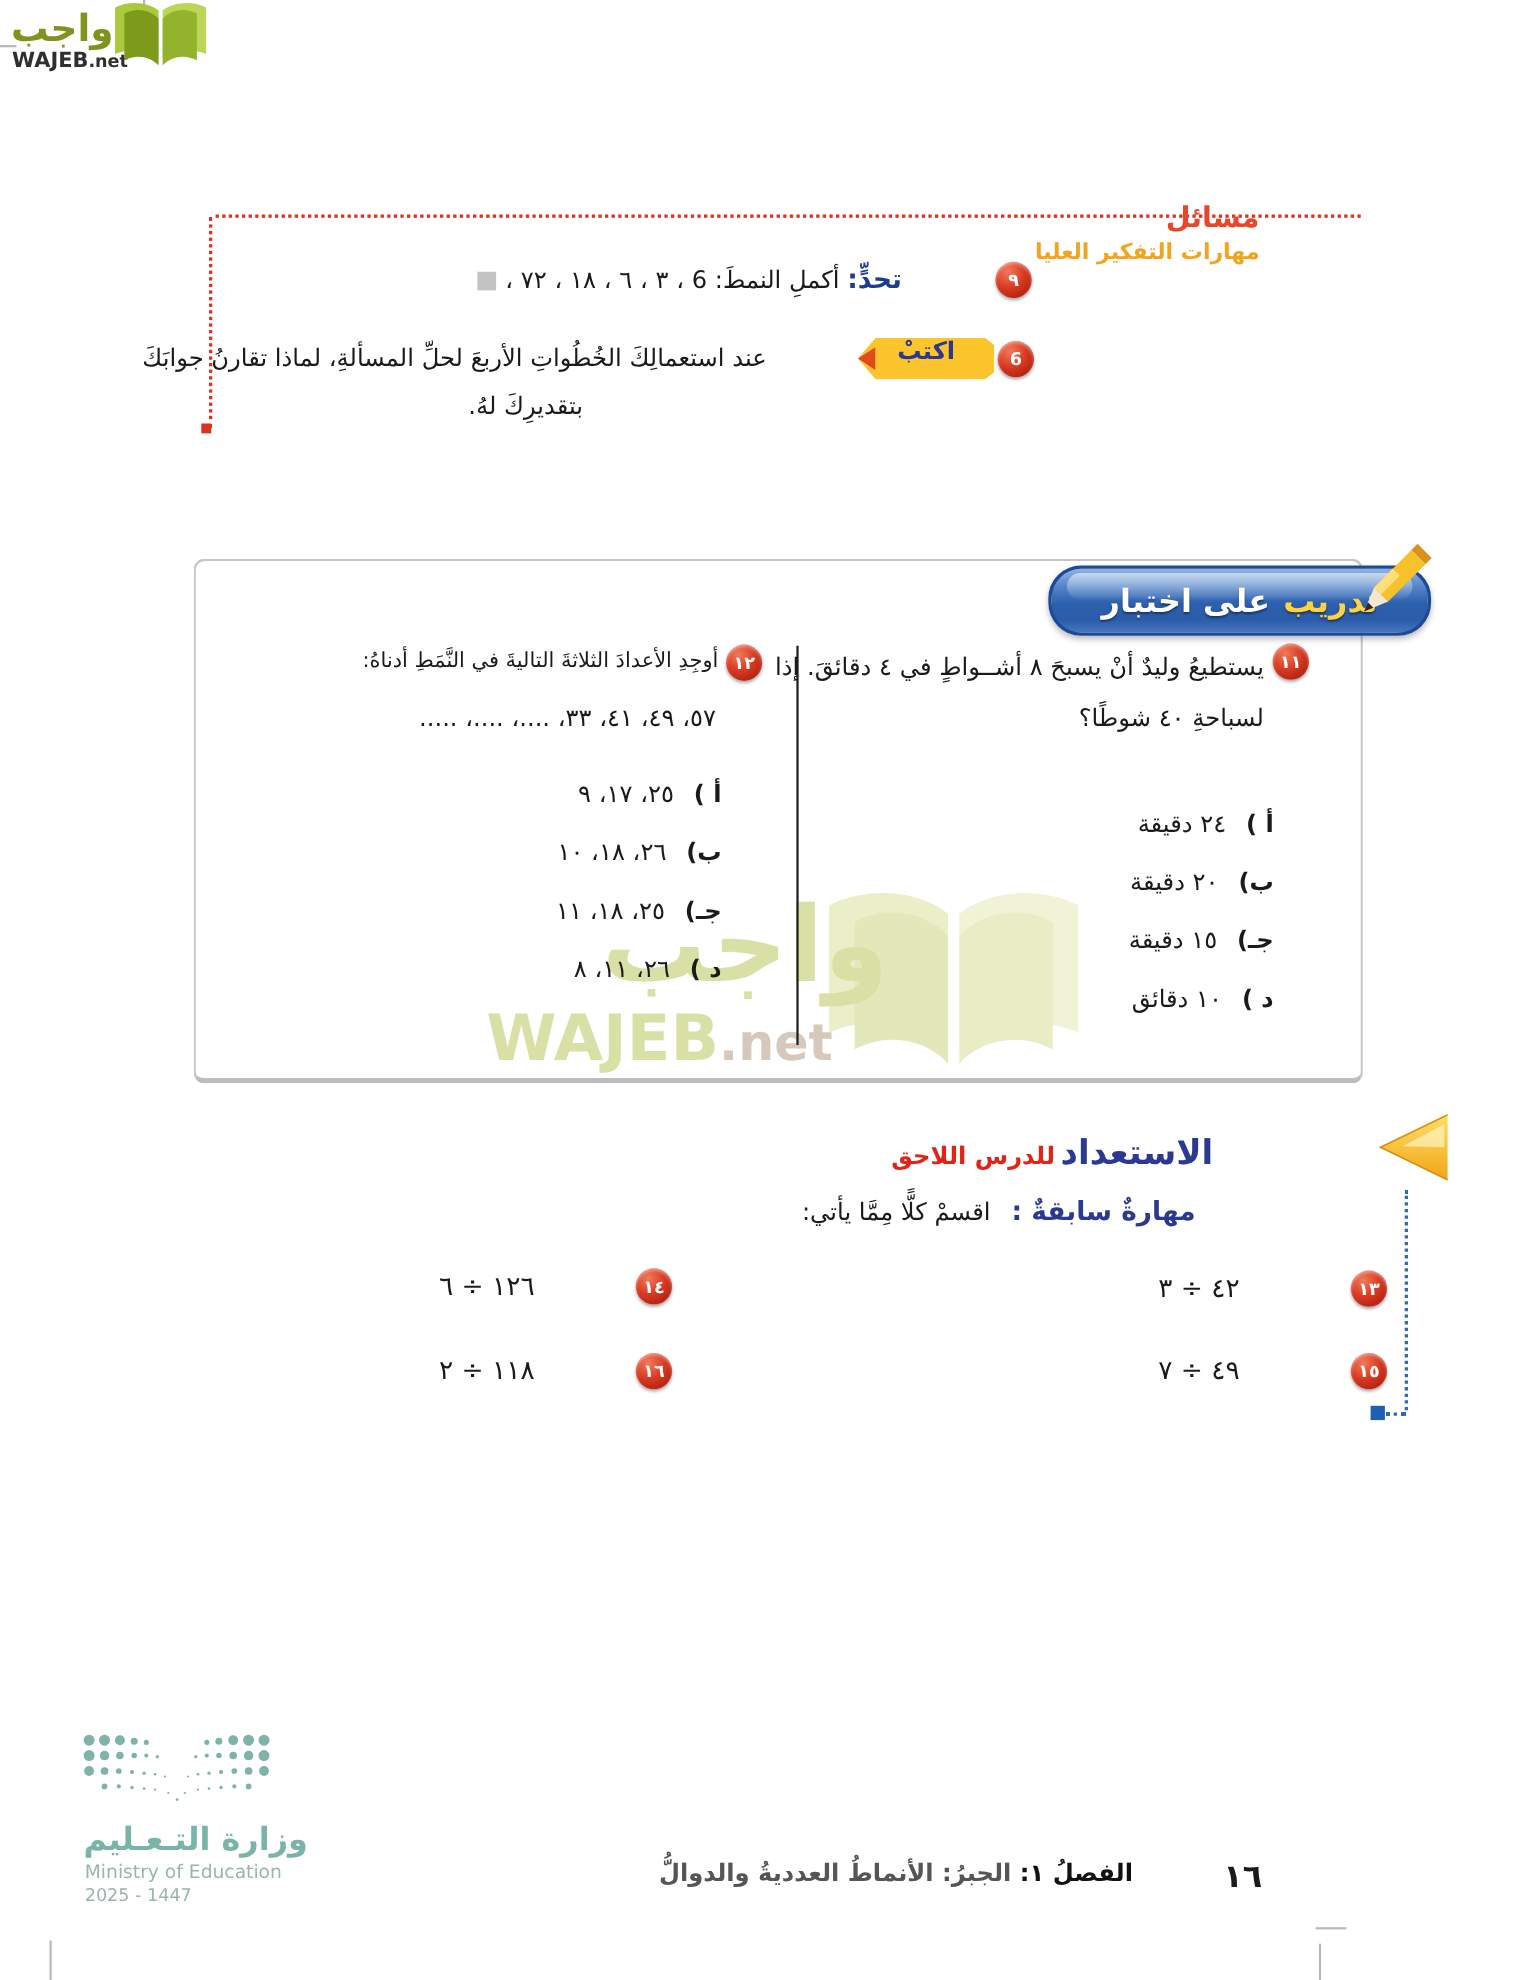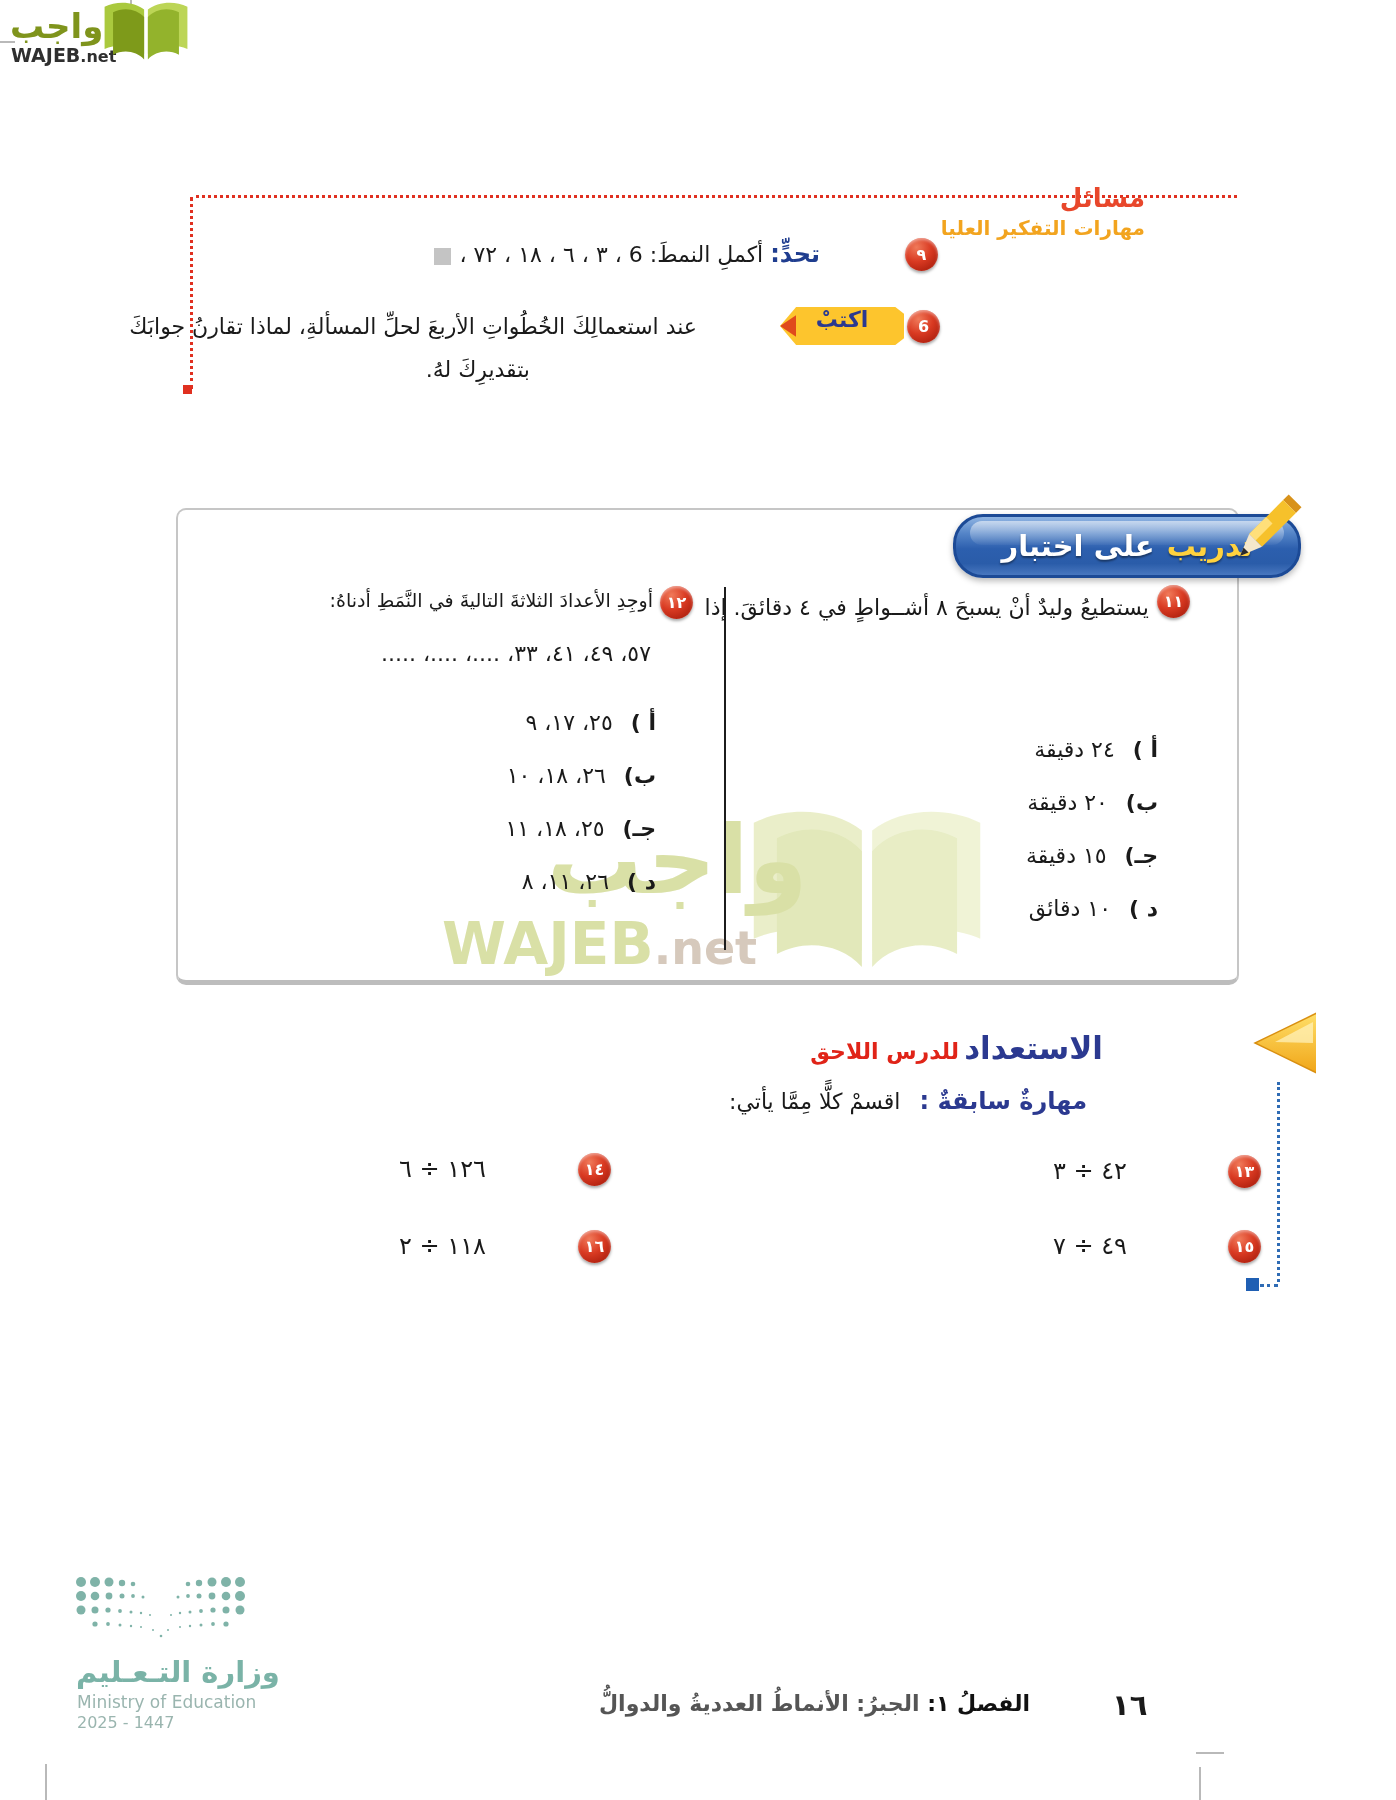--- a/index.html
+++ b/index.html
@@ -107,20 +107,21 @@
     <div class="abs wm" style="left:369px;top:295px;font-size:95px;">واجب</div>
     <div class="abs" style="left:264px;top:400px;font-size:58px;font-weight:bold;"><span class="wm">WAJEB</span><span style="color:#d6c9bc;font-size:46px;">.net</span></div>
 
     <div class="abs divider" style="left:546px;top:77px;height:363px;"></div>
 
     <div class="abs qbadge" style="left:979px;top:75px;">
         <span>١١</span>
       </div>
     <div class="abs rtl" style="right:88px;top:75px;font-size:22px;line-height:46px;">
       <div class="nowrap">يستطيعُ وليدٌ أنْ يسبحَ ٨ أشــواطٍ في ٤ دقائقَ. إذا</div>
+      <div class="nowrap">لسباحةِ ٤٠ شوطًا؟</div>
     </div>
     <div class="abs" style="right:79px;top:213px;">
       <div class="opt-row">
           <span class="opt-label">أ )</span>
           <span class="opt-val">٢٤ دقيقة</span>
         </div>
       <div class="opt-row">
           <span class="opt-label">ب)</span>
           <span class="opt-val">٢٠ دقيقة</span>
         </div>

